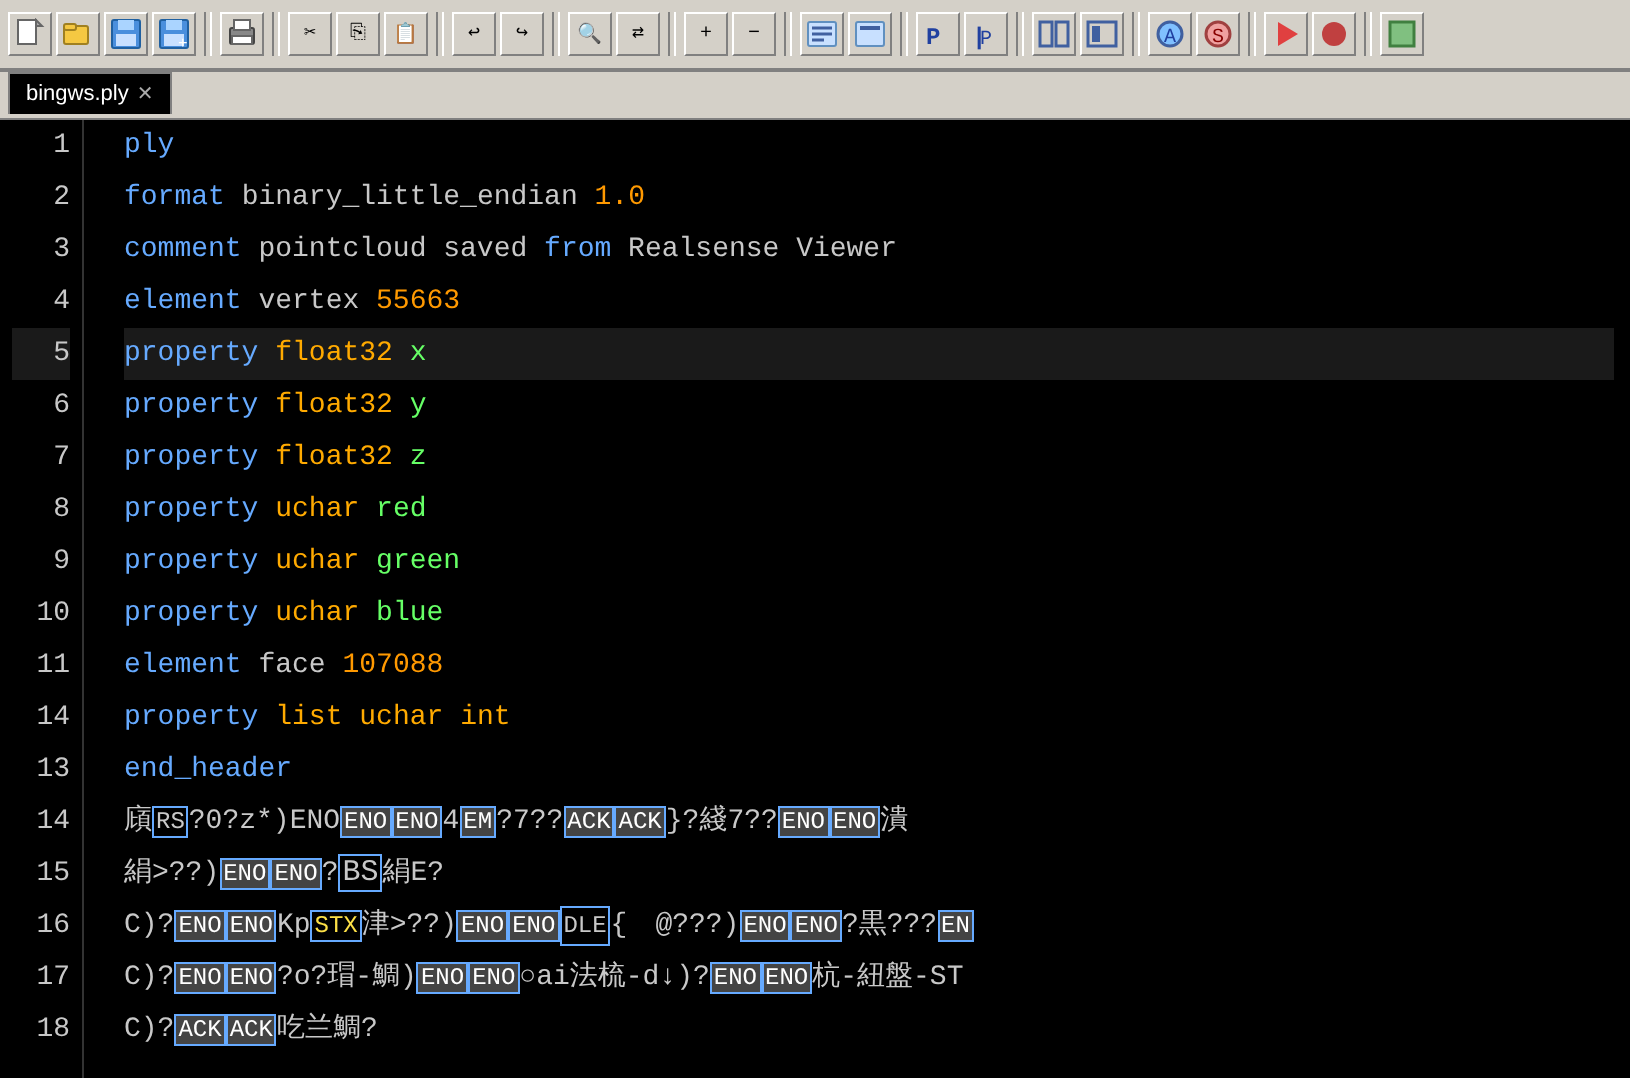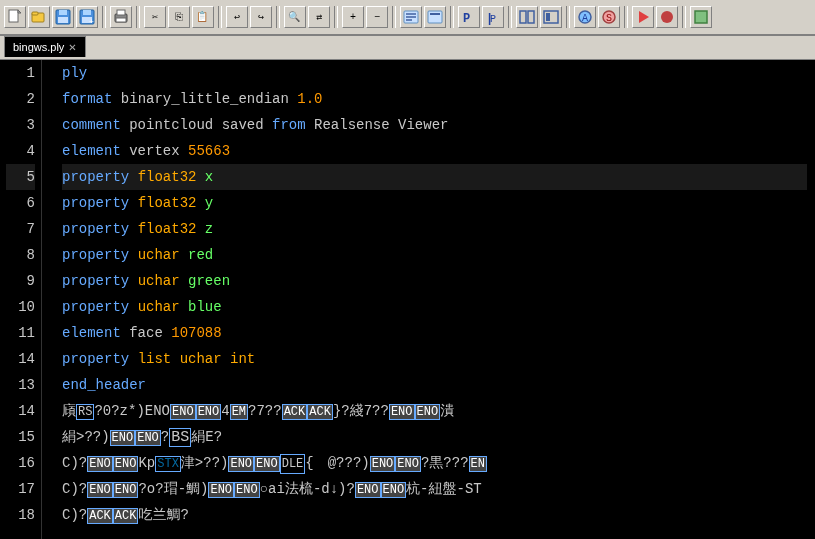--- a/index.html
+++ b/index.html
@@ -153,21 +153,21 @@
     }
     .bs { 
       background: transparent; 
       color: #c8c8c8; 
       border: 1px solid #6af;
       padding: 0 1px;
       font-size: 15px;
     }
     .stx {
       background: transparent;
-      color: #0369a1;
+      color: #fde047;
       border: 1px solid #6af;
       padding: 0 1px;
       font-size: 12px;
     }
     .dle {
       background: transparent;
       color: #c8c8c8;
       border: 1px solid #6af;
       padding: 2px 1px;
       font-size: 12px;

